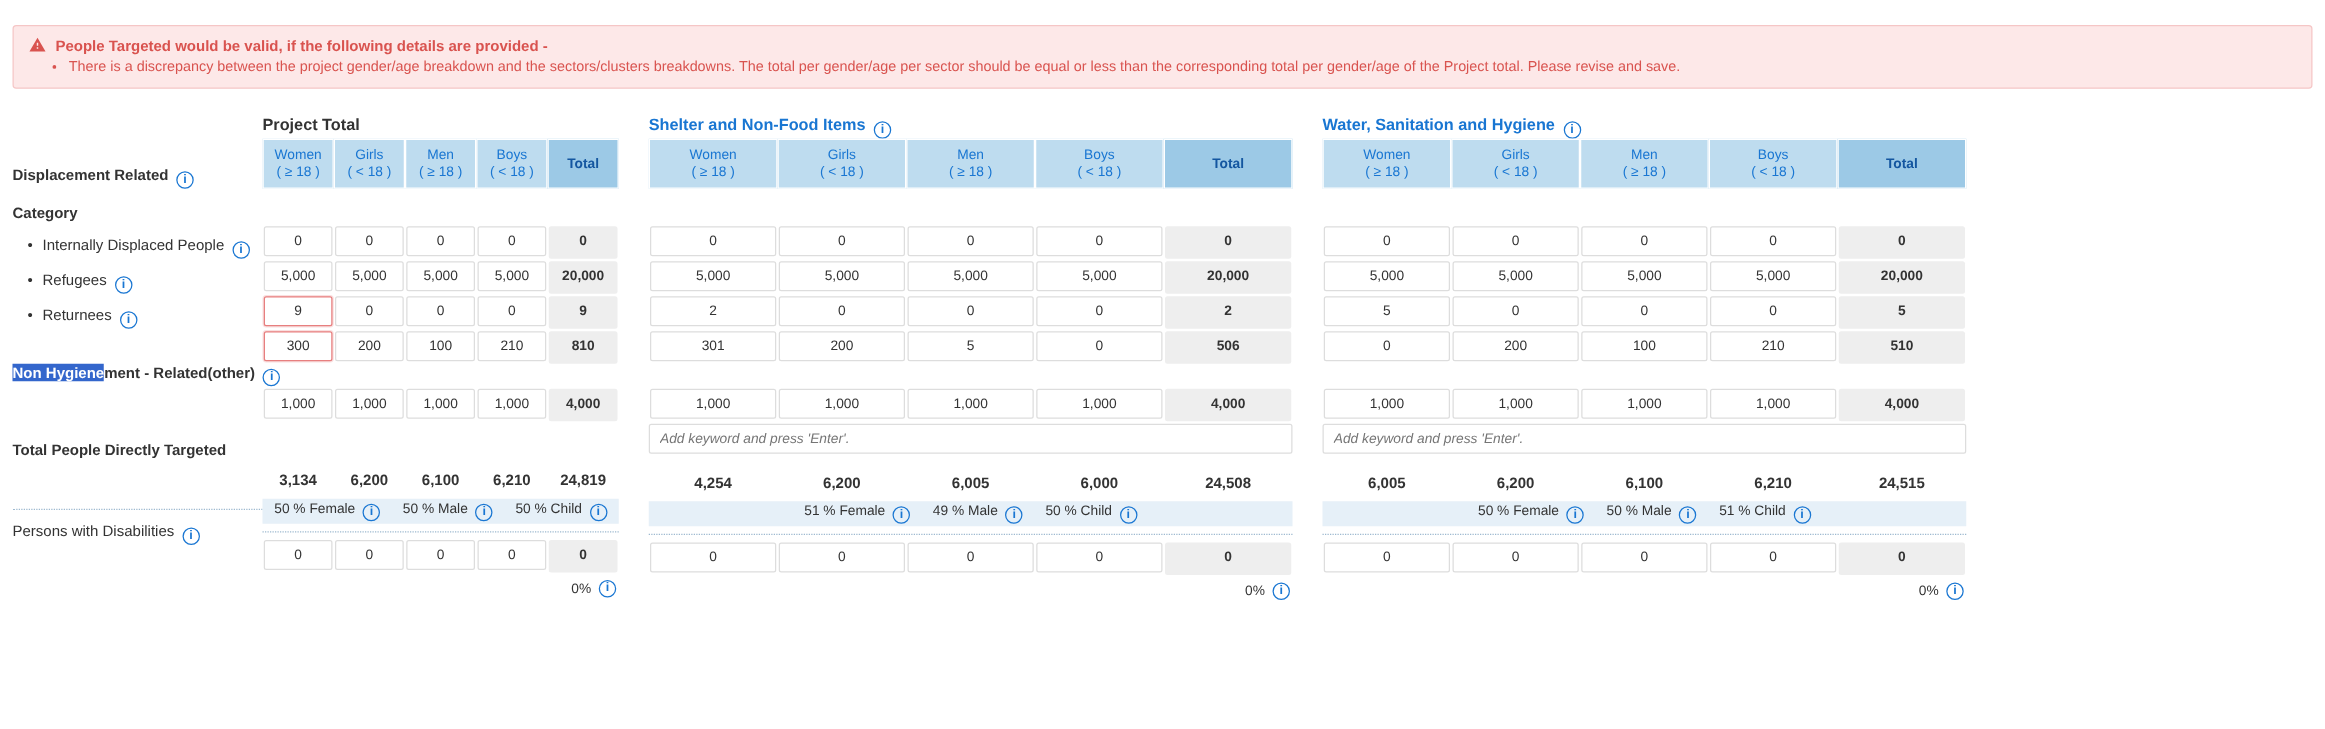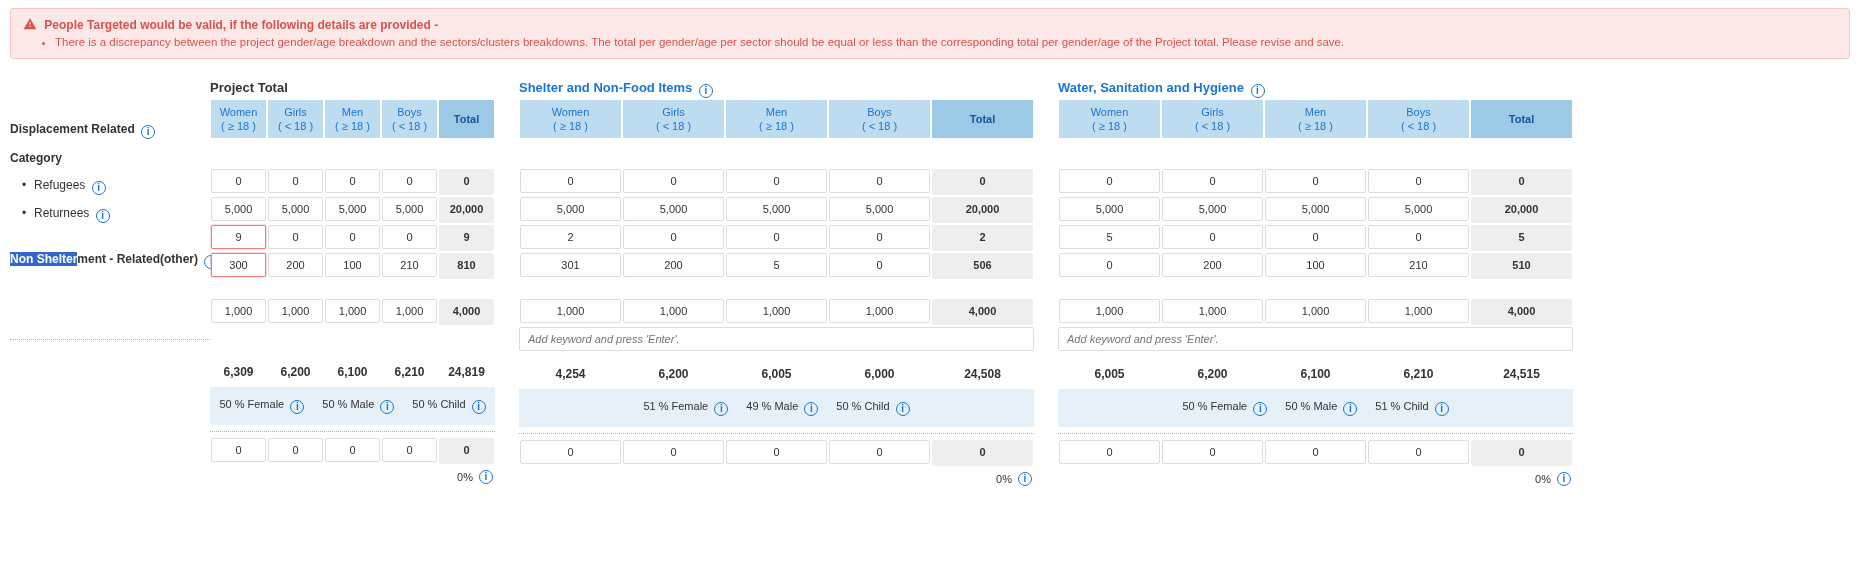--- a/index.html
+++ b/index.html
@@ -7,21 +7,21 @@
     margin: 0;
     font-family: Arial, sans-serif;
     font-size: 12px;
     background: #fff;
     color: #333;
   }
   .alert {
     background: #fde8e8;
     border: 1px solid #f5c6c6;
     border-radius: 3px;
-    margin: 8px 10px 18px 10px;
+    margin: 20px 10px 18px 10px;
     padding: 8px 12px 10px 12px;
     color: #d9534f;
   }
   .alert-header { font-weight: bold; font-size: 12px; }
   .alert-header svg { vertical-align: -2px; margin-right: 4px; }
   .alert ul { margin: 4px 0 0 20px; padding: 0 0 0 12px; font-size: 11.5px; color:#d9534f; }
   .info-icon {
     display:inline-flex; align-items:center; justify-content:center;
     width:14px; height:14px; border-radius:50%; border:1.5px solid #1976d2;
     color:#1976d2; font-size:10px; font-weight:bold; line-height:1; cursor:pointer;
@@ -53,21 +53,21 @@
     width:100%; height:24px; border:1px solid #ddd; border-radius:2px;
     text-align:center; font-size:11px; color:#333; background:#fff; padding:0;
   }
   .cell.error input { border:1.5px solid #e77f7f; box-shadow:0 0 0 1px rgba(231,127,127,.25); }
   .cell.total-c {
     background:#eee; text-align:center; font-weight:bold; font-size:11px;
     color:#333; line-height:24px; border-radius:2px;
   }
   .tot-row .cell { font-weight:bold; text-align:center; font-size:12px; line-height:26px; }
   .pct-row {
-    display:flex; background:#e6f0f8; height:38px; align-items:center;
+    display:flex; background:#e6f0f8; height:20px; align-items:center;
     justify-content:center; gap:18px; font-size:11px; color:#333;
     padding: 0 6px;
   }
   .pct-item { white-space:nowrap; }
   .dotted { border-top:1px dotted #9db9d0; margin:6px 0; }
   .keyword-row {
     height:26px; margin:2px 0;
   }
   .keyword-row input {
     width:100%; height:24px; border:1px solid #ddd; border-radius:2px;
@@ -101,40 +101,55 @@
         <div class="row-label bold">
       <span>Displacement Related</span>
       <span class="info-icon">i</span>
     </div>
       </div>
     <div class="row">
         <div class="row-label bold">Category</div>
       </div>
     <div class="row">
         <div class="row-label sub">
+      <span>Internally Displaced People</span>
+      <span class="info-icon">i</span>
+    </div>
+      </div>
+    <div class="row">
+        <div class="row-label sub">
       <span>Refugees</span>
       <span class="info-icon">i</span>
     </div>
       </div>
     <div class="row">
         <div class="row-label sub">
       <span>Returnees</span>
       <span class="info-icon">i</span>
     </div>
       </div>
     <div class="spacer"></div>
     <div class="row">
         <div class="row-label bold">
-      <span class="selected">Non Shelter</span><span>ment - Related(other)</span>
+      <span class="selected">Non Hygiene</span><span>ment - Related(other)</span>
       <span class="info-icon">i</span>
     </div>
       </div>
     <div class="spacer" style="height:30px"></div>
+    <div class="row">
+        <div class="row-label bold">Total People Directly Targeted</div>
+      </div>
     <div class="row" style="height:26px"></div>
     <div class="dotted"></div>
+    <div class="row">
+        <div class="row-label">
+      <span>Persons with Disabilities</span>
+      <span class="info-icon">i</span>
+    </div>
+      </div>
   </div>
 
   <div id="sec-project" class="section project">
       <div class="section-title ">Project Total</div>
       <div class="headers">
         <div class="hcell">Women<br>( ≥ 18 )</div>
         <div class="hcell">Girls<br>( &lt; 18 )</div>
         <div class="hcell">Men<br>( ≥ 18 )</div>
         <div class="hcell">Boys<br>( &lt; 18 )</div>
         <div class="hcell total-h">Total</div>
@@ -171,21 +186,21 @@
       <div class="spacer"></div>
       <div class="data-row">
         <div class="cell"><input value="1,000" style=""></div>
         <div class="cell"><input value="1,000" style=""></div>
         <div class="cell"><input value="1,000" style=""></div>
         <div class="cell"><input value="1,000" style=""></div>
         <div class="cell total-c">4,000</div>
       </div>
       <div class="spacer" style="height:30px"></div>
       <div class="data-row tot-row">
-        <div class="cell">6,309</div>
+        <div class="cell">3,134</div>
         <div class="cell">6,200</div>
         <div class="cell">6,100</div>
         <div class="cell">6,210</div>
         <div class="cell">24,819</div>
       </div>
       <div class="pct-row">
     <span class="pct-item">50 % Female <span class="info-icon">i</span></span>
     <span class="pct-item">50 % Male <span class="info-icon">i</span></span>
     <span class="pct-item">50 % Child <span class="info-icon">i</span></span>
   </div>

